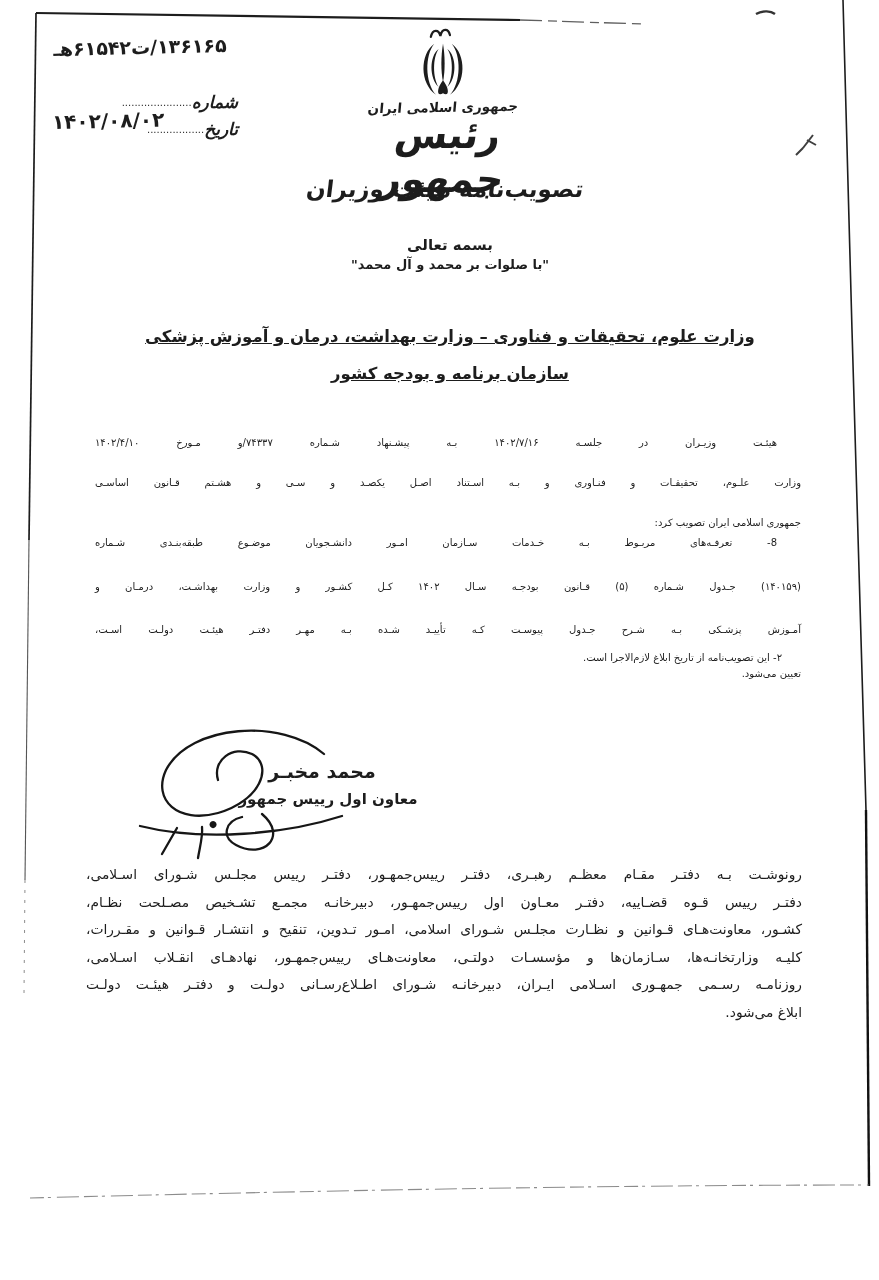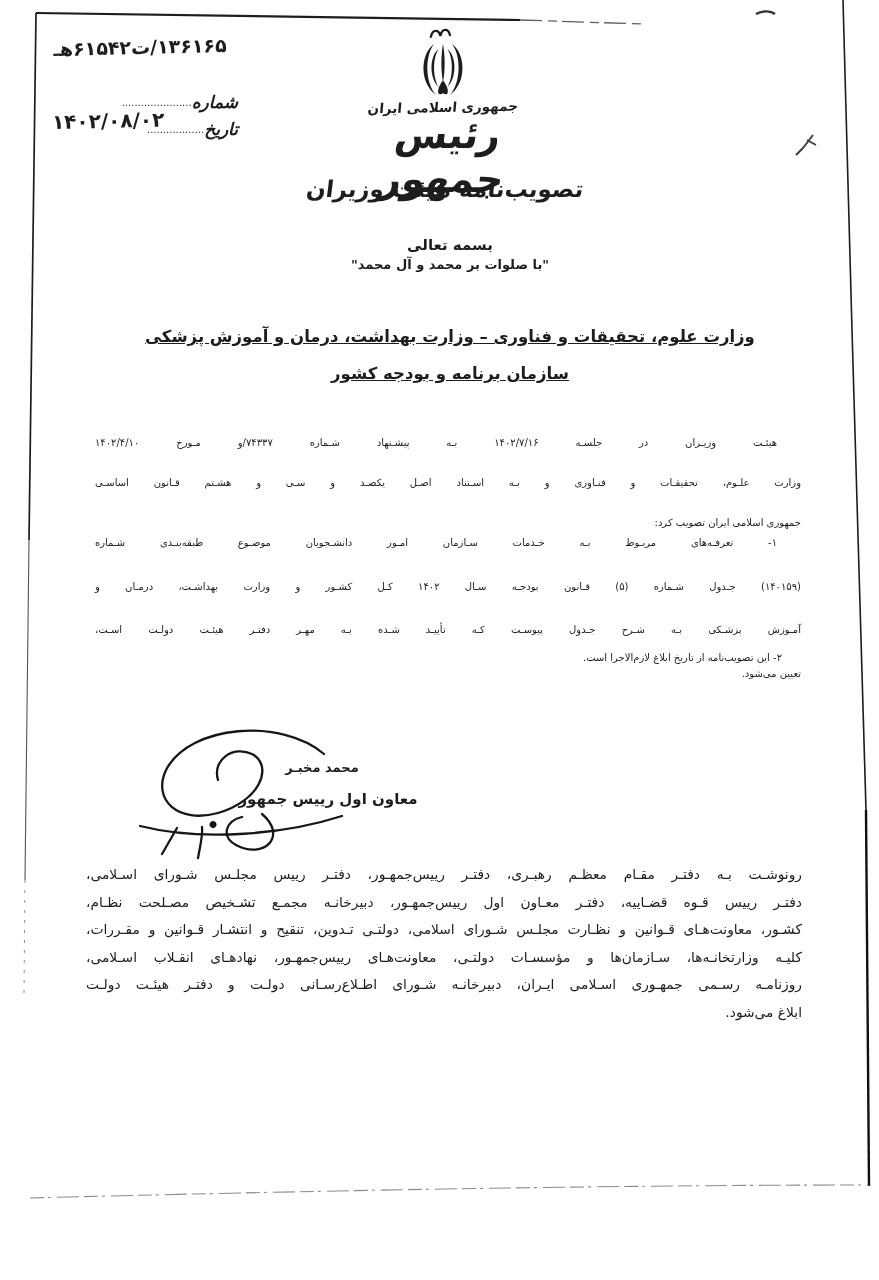--- a/index.html
+++ b/index.html
@@ -61,21 +61,21 @@
 
   .body-par{width:706px;left:95px;font-size:10px;}
   .intro{top:423px;line-height:40px;}
   .clause1{top:521px;line-height:43.5px;}
   .clause2{top:652px;text-align:right;padding-right:19px;width:687px;}
 
   .jline{text-align:justify;text-align-last:justify;}
   .jline.last{text-align-last:right;}
   .jline.indent{padding-right:24px;}
 
-  .sig-name{left:262px;top:760px;width:120px;font-size:13px;font-weight:700;direction:rtl;text-align:center;}
+  .sig-name{left:262px;top:760px;width:120px;font-size:19px;font-weight:700;direction:rtl;text-align:center;}
   .sig-title{left:238px;top:790px;width:180px;font-size:15px;font-weight:700;direction:rtl;text-align:center;}
 
   .cc-par{left:86px;top:861px;width:716px;font-size:13.8px;line-height:27.6px;}
 
   svg{display:block;}
   .overlay{left:0;top:0;pointer-events:none;}
 </style>
 </head>
 <body>
 
@@ -126,40 +126,40 @@
     <div>وزارت علوم، تحقیقات و فناوری – وزارت بهداشت، درمان و آموزش پزشکی</div>
     <div>سازمان برنامه و بودجه کشور</div>
   </div>
 
   <div class="abs rtl body-par intro">
       <div class="jline indent">هیئـت وزیـران در جلسـه ۱۴۰۲/۷/۱۶ بـه پیشـنهاد شـماره ۷۴۳۳۷/و مـورخ ۱۴۰۲/۴/۱۰</div>
       <div class="jline">وزارت علـوم، تحقیقـات و فنـاوری و بـه اسـتناد اصـل یکصـد و سـی و هشـتم قـانون اساسـی</div>
       <div class="jline last">جمهوری اسلامی ایران تصویب کرد:</div>
     </div>
   <div class="abs rtl body-par clause1">
-      <div class="jline indent">۱- تعرفـه‌های مربـوط بـه خـدمات سـازمان امـور دانشـجویان موضـوع طبقه‌بنـدی شـماره</div>
+      <div class="jline indent">8- تعرفـه‌های مربـوط بـه خـدمات سـازمان امـور دانشـجویان موضـوع طبقه‌بنـدی شـماره</div>
       <div class="jline">(۱۴۰۱۵۹) جـدول شـماره (۵) قـانون بودجـه سـال ۱۴۰۲ کـل کشـور و وزارت بهداشـت، درمـان و</div>
       <div class="jline">آمـوزش پزشـکی بـه شـرح جـدول پیوسـت کـه تأییـد شـده بـه مهـر دفتـر هیئـت دولـت اسـت،</div>
       <div class="jline last">تعیین می‌شود.</div>
     </div>
   <div class="abs rtl body-par clause2">۲- این تصویب‌نامه از تاریخ ابلاغ لازم‌الاجرا است.</div>
 
   <svg class="abs" style="left:112px;top:714px;" width="268" height="158" viewBox="0 0 268 158" fill="none" stroke="#161616" stroke-width="2.3" stroke-linecap="round">
     <path d="M212,40 C170,4 78,10 54,56 C40,86 66,110 106,99 C148,87 162,52 140,40 C121,31 100,46 106,66"></path>
     <path d="M28,112 C92,128 174,120 230,102"></path>
     <path d="M150,100 C176,122 152,146 124,131 C109,123 113,107 130,103"></path>
     <path d="M50,140 l15,-26"></path>
     <path d="M86,144 c2,-12 5,-22 4,-31"></path>
     <path d="M101,113 a2.4,2.4 0 1 1 0.1,0" fill="#161616"></path>
   </svg>
   <div class="abs sig-name">محمد مخبـر</div>
   <div class="abs sig-title">معاون اول رییس جمهور</div>
 
   <div class="abs rtl cc-par">
       <div class="jline">رونوشـت بـه دفتـر مقـام معظـم رهبـری، دفتـر رییس‌جمهـور، دفتـر رییس مجلـس شـورای اسـلامی،</div>
       <div class="jline">دفتـر رییس قـوه قضـاییه، دفتـر معـاون اول رییس‌جمهـور، دبیرخانـه مجمـع تشـخیص مصـلحت نظـام،</div>
-      <div class="jline">کشـور، معاونت‌هـای قـوانین و نظـارت مجلـس شـورای اسلامی، دولتـی تـدوین، تنقیح و انتشـار قـوانین و مقـررات،</div>
+      <div class="jline">کشـور، معاونت‌هـای قـوانین و نظـارت مجلـس شـورای اسلامی، امـور تـدوین، تنقیح و انتشـار قـوانین و مقـررات،</div>
       <div class="jline">کلیـه وزارتخانـه‌ها، سـازمان‌ها و مؤسسـات دولتـی، معاونت‌هـای رییس‌جمهـور، نهادهـای انقـلاب اسـلامی،</div>
       <div class="jline">روزنامـه رسـمی جمهـوری اسـلامی ایـران، دبیرخانـه شـورای اطـلاع‌رسـانی دولـت و دفتـر هیئـت دولـت</div>
       <div class="jline last">ابلاغ می‌شود.</div>
     </div>
 
 </div>
 
 </body></html>

